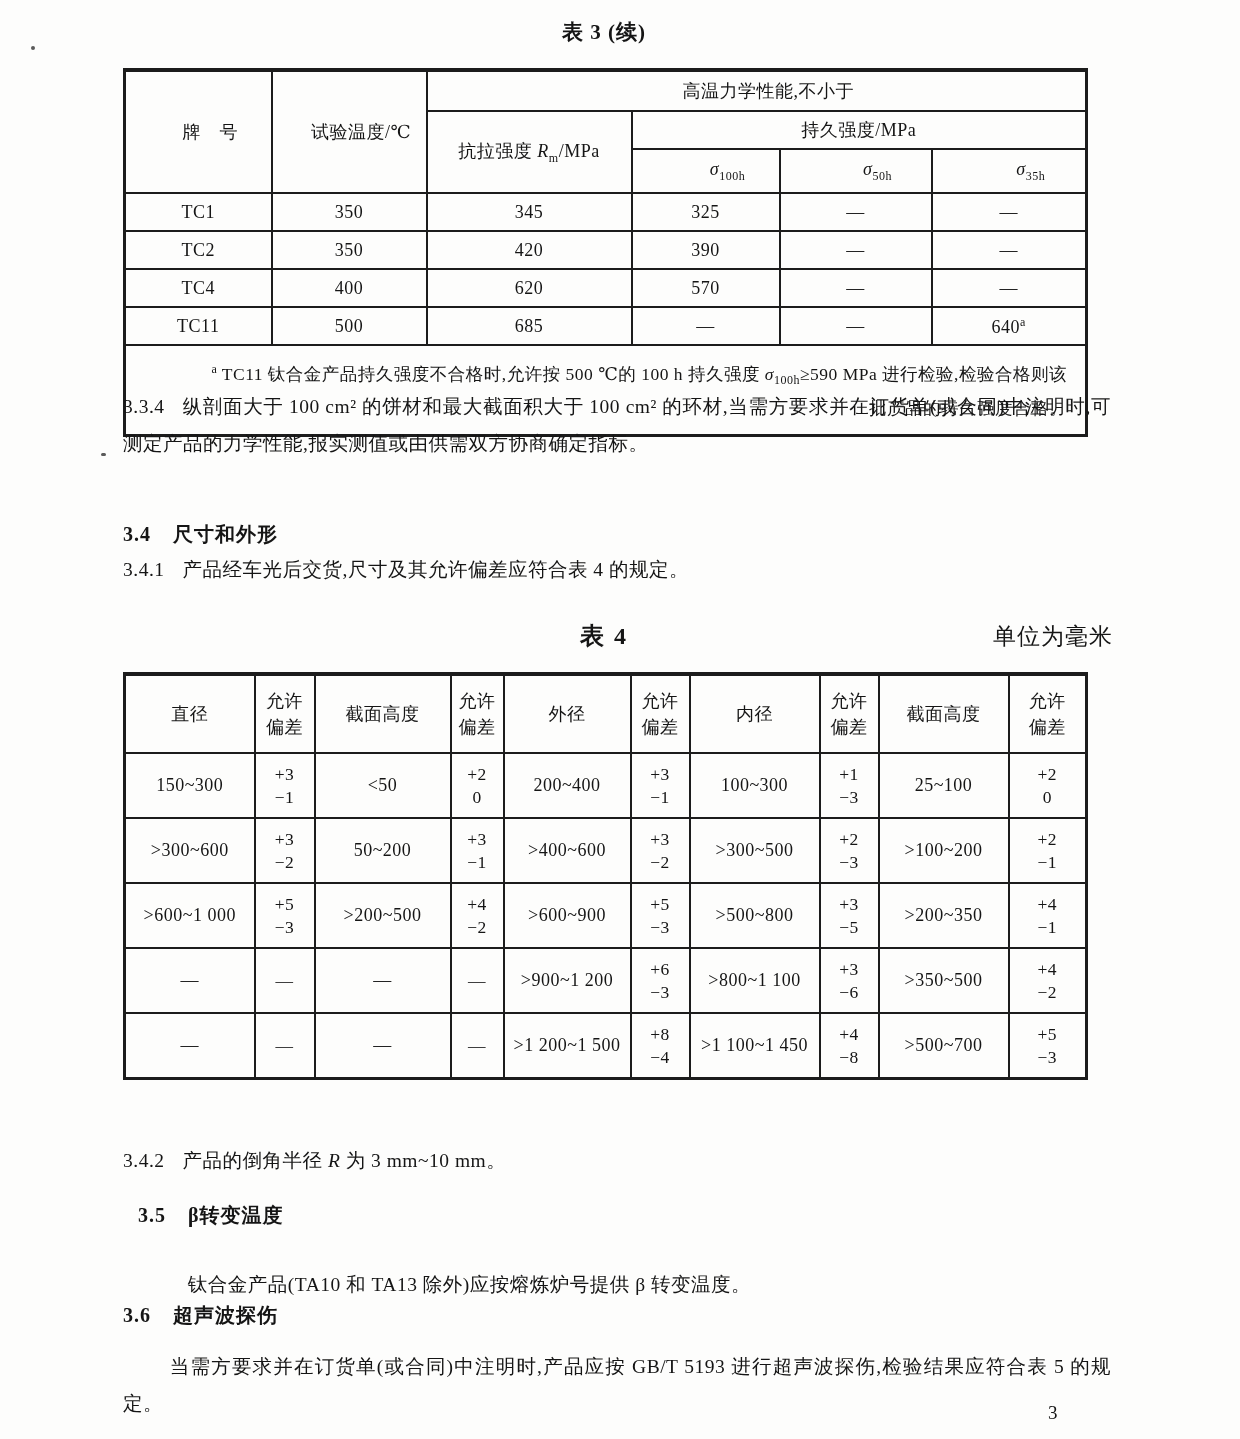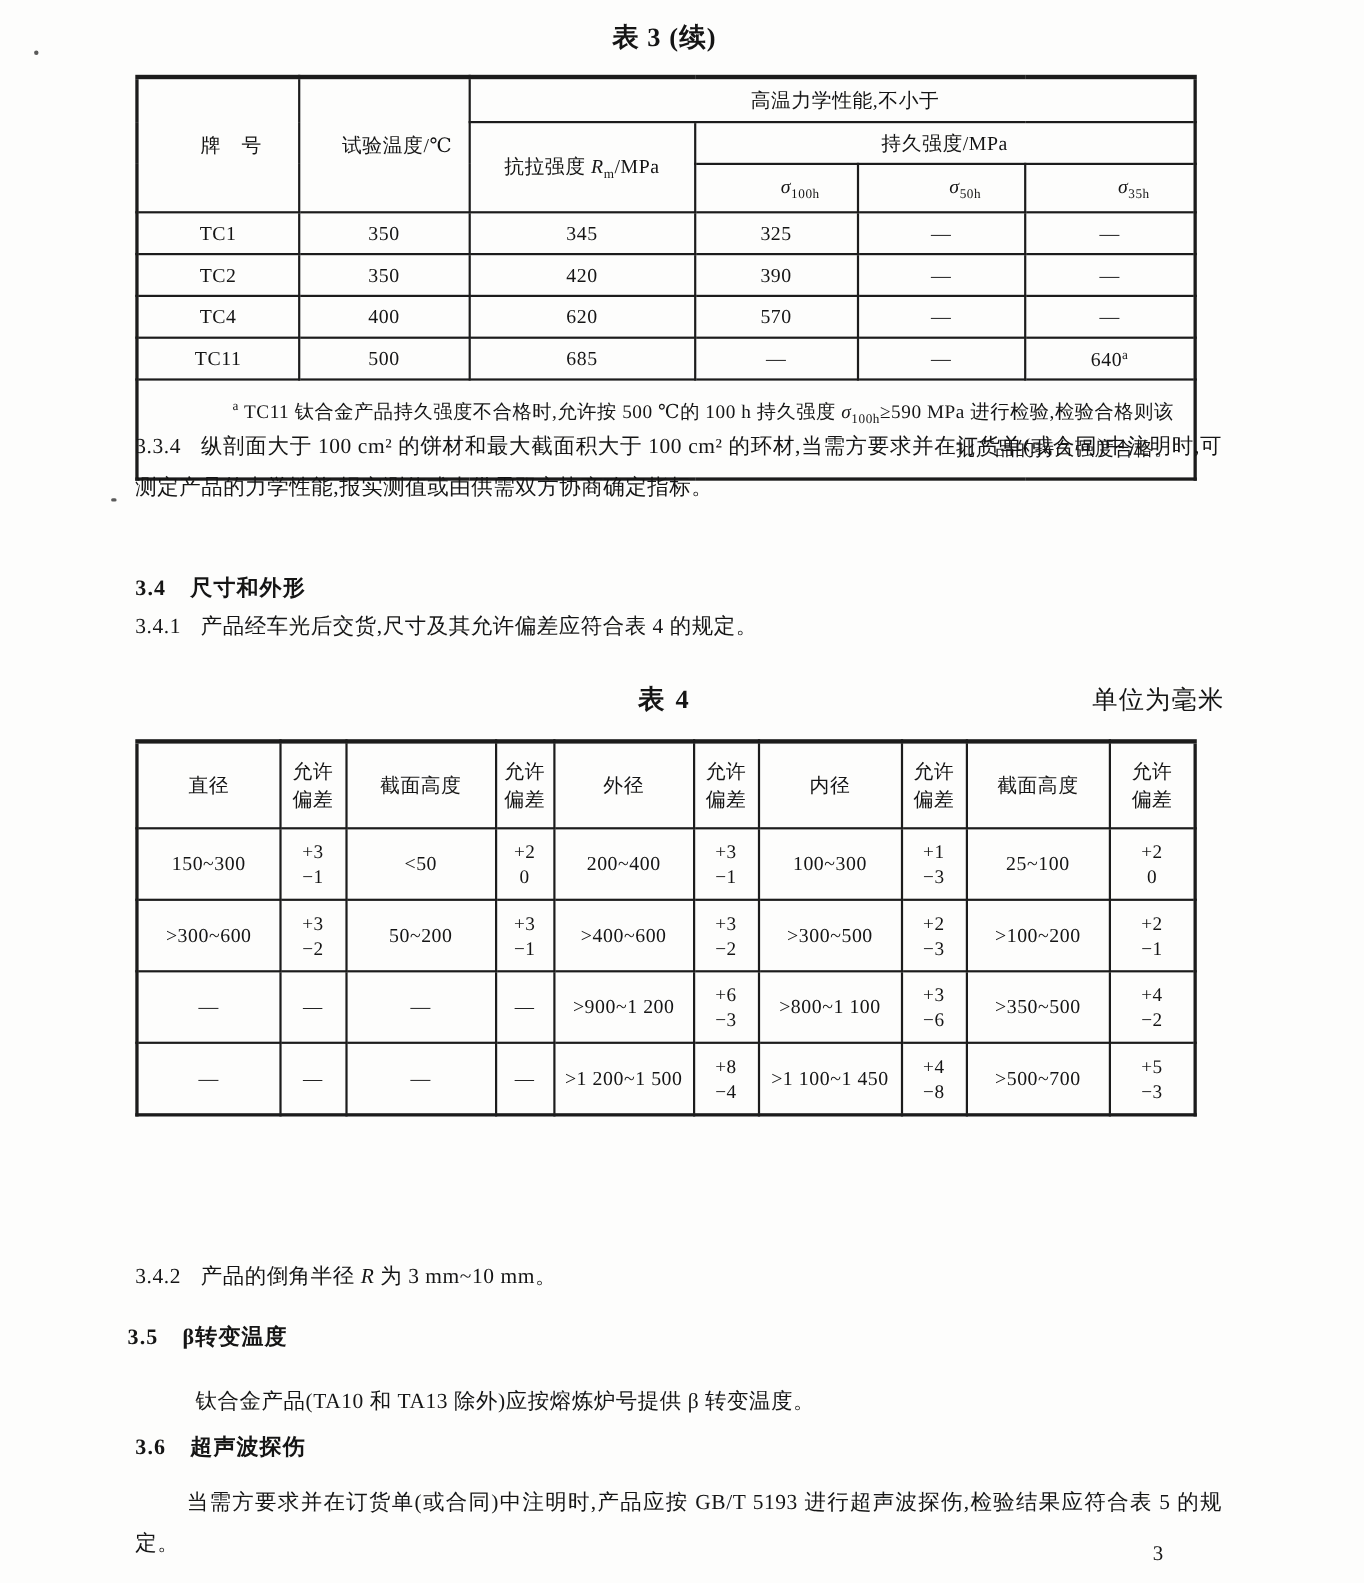--- a/index.html
+++ b/index.html
@@ -6,21 +6,21 @@
   body{
     width:1240px;height:1439px;
     background:#fdfdfc;
     color:#151515;
     font-family:"Liberation Serif","DejaVu Serif",serif;
     position:relative;
     overflow:hidden;
   }
   .abs{position:absolute;}
   
-  .tbl-title{width:962px;text-align:center;font-size:24px;font-weight:bold;letter-spacing:1px;}
+  .tbl-title{width:962px;text-align:center;font-size:21px;font-weight:bold;letter-spacing:1px;}
   .sec-head{font-size:20px;font-weight:bold;letter-spacing:1px;}
   .sec-head .num{margin-right:22px;font-weight:bold;}
   .para{font-size:19.5px;line-height:37px;letter-spacing:0.5px;text-align:justify;}
   .para .num{margin-right:18px;}
   .indent{ text-indent:2.4em; }
   
   .cap-row{width:990px;height:30px;}
   .cap-center{position:absolute;left:0;width:962px;text-align:center;font-size:24px;font-weight:bold;letter-spacing:2px;}
   .cap-unit{position:absolute;right:0;top:1px;font-size:23px;letter-spacing:1px;}
   
@@ -189,20 +189,37 @@
     <td class="tol">+3
 −2</td>
     <td>&gt;300~500</td>
     <td class="tol">+2
 −3</td>
     <td>&gt;100~200</td>
     <td class="tol">+2
 −1</td>
   </tr>
   <tr class="r">
+    <td>&gt;600~1 000</td>
+    <td class="tol">+5
+−3</td>
+    <td>&gt;200~500</td>
+    <td class="tol">+4
+−2</td>
+    <td>&gt;600~900</td>
+    <td class="tol">+5
+−3</td>
+    <td>&gt;500~800</td>
+    <td class="tol">+3
+−5</td>
+    <td>&gt;200~350</td>
+    <td class="tol">+4
+−1</td>
+  </tr>
+  <tr class="r">
     <td>—</td>
     <td class="tol">—</td>
     <td>—</td>
     <td class="tol">—</td>
     <td>&gt;900~1 200</td>
     <td class="tol">+6
 −3</td>
     <td>&gt;800~1 100</td>
     <td class="tol">+3
 −6</td>
@@ -223,21 +240,21 @@
 −8</td>
     <td>&gt;500~700</td>
     <td class="tol">+5
 −3</td>
   </tr>
 </tbody>
   </table>
 
 <p class="abs para" style="top:1142px;left:123px;width:988px;margin:0;"><span class="num">3.4.2</span><span>产品的倒角半径 </span><i>R</i><span> 为 3 mm~10 mm。</span></p>
 
-<div class="abs sec-head" style="top:1202px;left:116px;"><span class="num">3.5</span><span>β转变温度</span></div>
-
-<p class="abs para indent" style="top:1248px;left:123px;width:988px;margin:8px;">钛合金产品(TA10 和 TA13 除外)应按熔炼炉号提供 β 转变温度。</p>
+<div class="abs sec-head" style="top:1202px;left:138px;"><span class="num">3.5</span><span>β转变温度</span></div>
+
+<p class="abs para indent" style="top:1248px;left:123px;width:988px;margin:18px;">钛合金产品(TA10 和 TA13 除外)应按熔炼炉号提供 β 转变温度。</p>
 
 <div class="abs sec-head" style="top:1302px;left:123px;"><span class="num">3.6</span><span>超声波探伤</span></div>
 
 <p class="abs para indent" style="top:1348px;left:123px;width:988px;margin:0;">当需方要求并在订货单(或合同)中注明时,产品应按 GB/T 5193 进行超声波探伤,检验结果应符合表 5 的规定。</p>
 
 <div class="abs pagenum" style="top:1402px;left:1048px;">3</div>
 
 </body></html>

